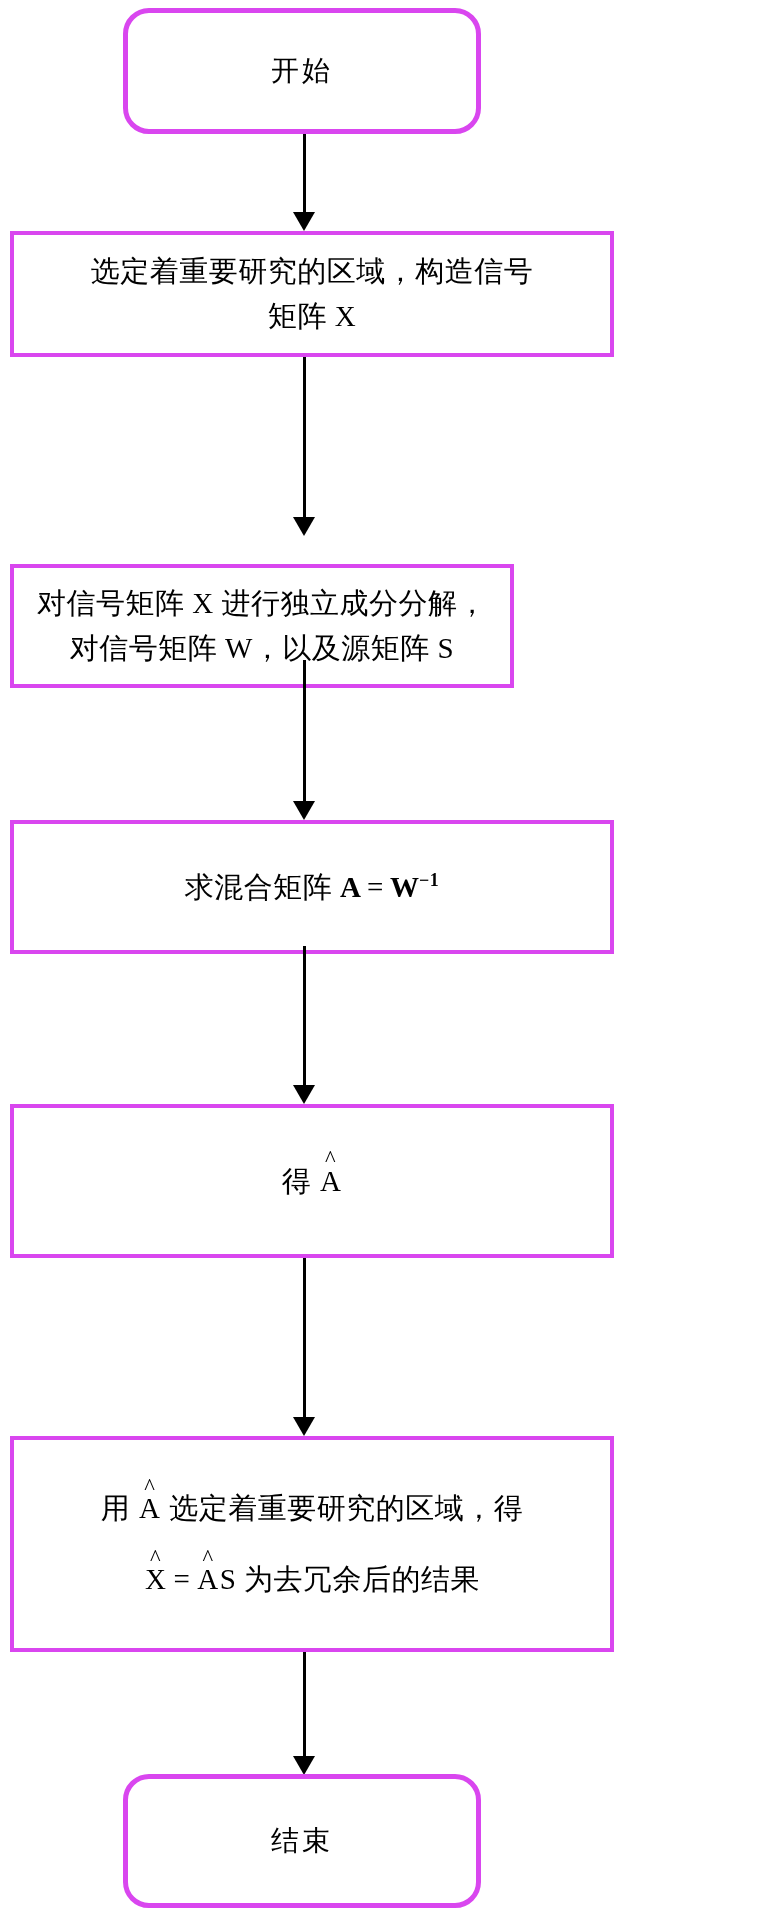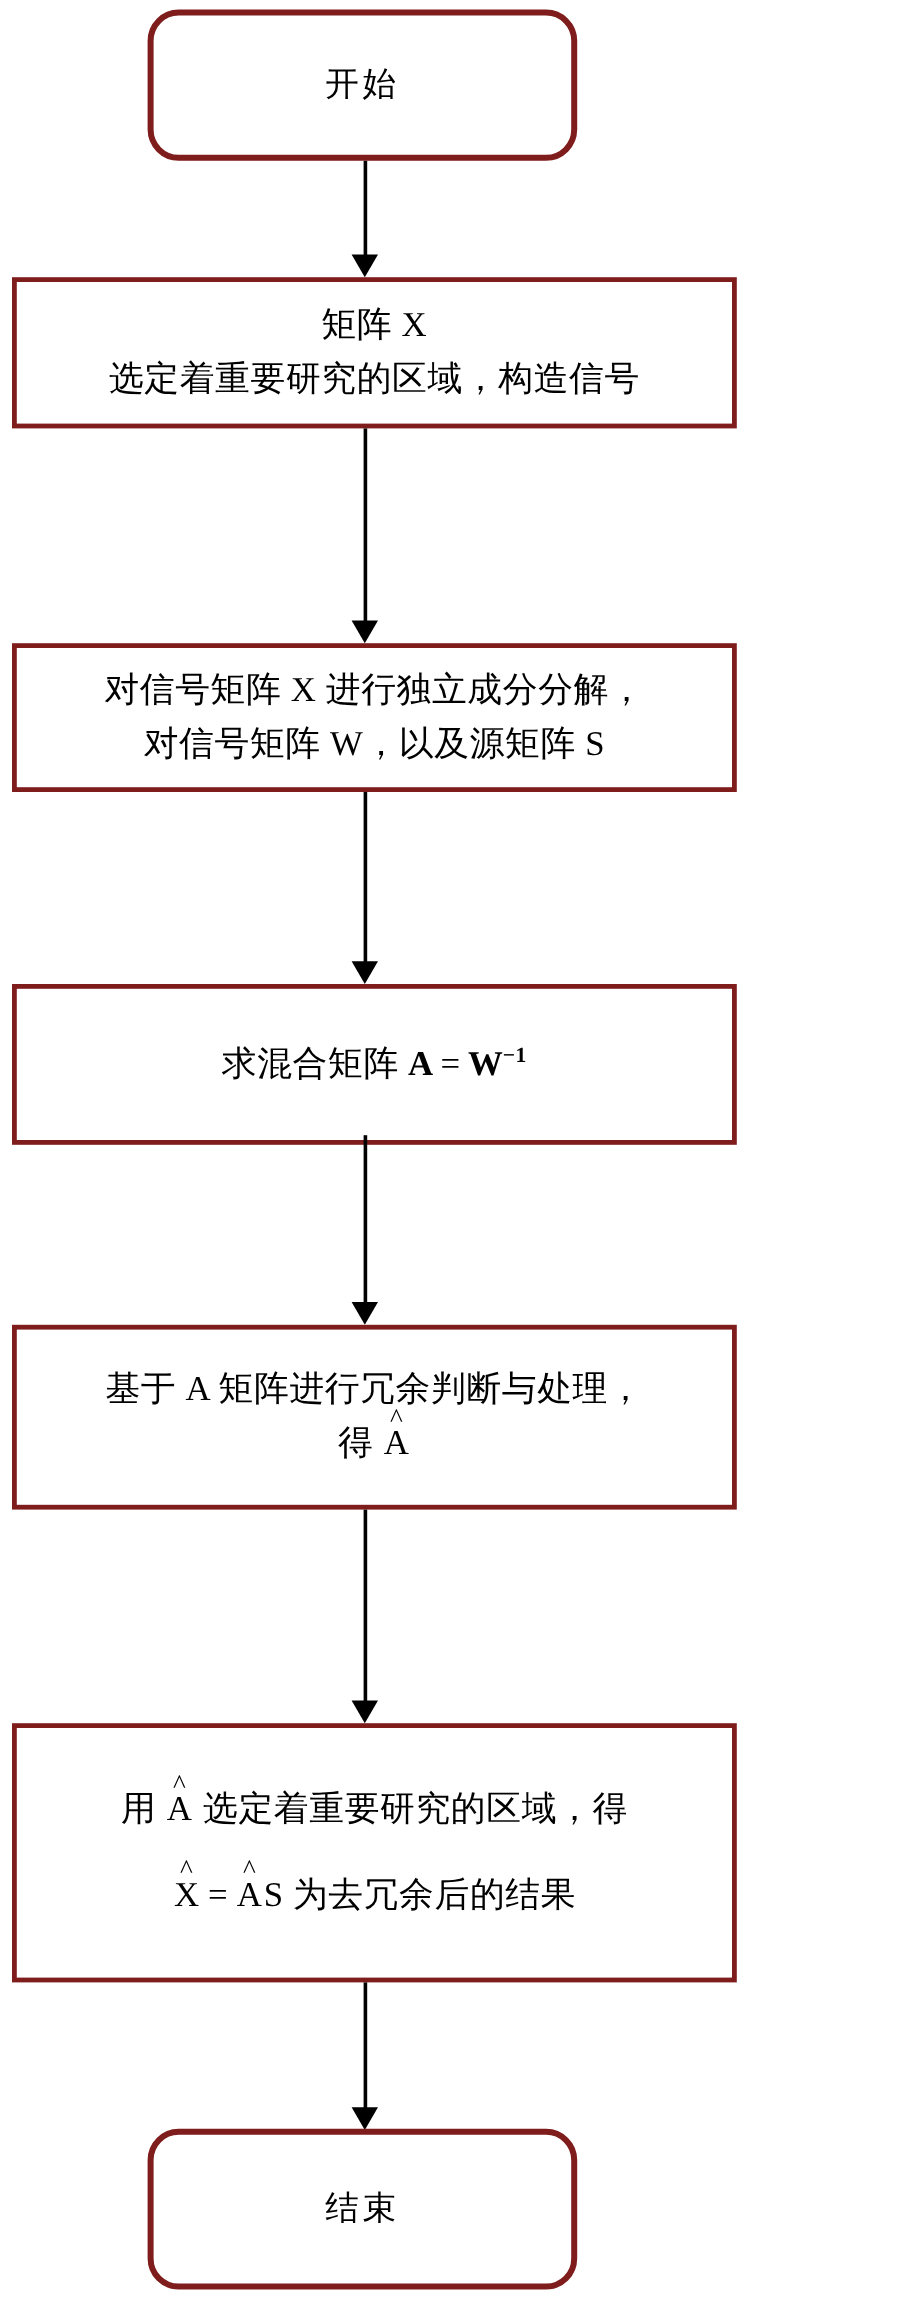--- a/index.html
+++ b/index.html
@@ -18,21 +18,21 @@
     height: 1918px;
     background: #ffffff;
     overflow: hidden;
   }
 
   
   .node {
     position: absolute;
     box-sizing: border-box;
     background: #ffffff;
-    border: 4px solid #7f1d1d;
+    border: 4px solid #d946ef;
     display: flex;
     flex-direction: column;
     align-items: center;
     justify-content: center;
     text-align: center;
   }
   .node.terminal {
     border-radius: 26px;
     border-width: 5px;
   }
@@ -115,46 +115,45 @@
 <div id="flowchart-page">
 
   <div class="node terminal" style="left:123px; top:8px; width:358px; height:126px;">
     <span class="node-line">开始</span>
   </div>
 
   <div class="connector" style="left:303px; top:134px; height:80px;"></div>
   <div class="arrowhead" style="left:304px; top:212px;"></div>
 
   <div class="node process" style="left:10px; top:231px; width:604px; height:126px;">
+    <span class="node-line">选定着重要研究的区域，构造信号</span>
     <span class="node-line">矩阵 X</span>
-    <span class="node-line">选定着重要研究的区域，构造信号</span>
   </div>
 
   <div class="connector" style="left:303px; top:357px; height:161px;"></div>
   <div class="arrowhead" style="left:304px; top:517px;"></div>
 
-  <div class="node process" style="left:10px; top:536px; width:604px; height:124px;">
+  <div class="node process" style="left:10px; top:564px; width:504px; height:124px;">
     <span class="node-line">对信号矩阵 X 进行独立成分分解，</span>
     <span class="node-line">对信号矩阵 W，以及源矩阵 S</span>
   </div>
 
   <div class="connector" style="left:303px; top:660px; height:142px;"></div>
   <div class="arrowhead" style="left:304px; top:801px;"></div>
 
   <div class="node process" style="left:10px; top:820px; width:604px; height:134px;">
     <span class="node-line formula">
       <span>求混合矩阵 </span><span class="mvar">A</span><span class="eq">=</span><span class="mvar">W</span><span class="sup">−1</span>
     </span>
   </div>
 
   <div class="connector" style="left:303px; top:946px; height:140px;"></div>
   <div class="arrowhead" style="left:304px; top:1085px;"></div>
 
   <div class="node process" style="left:10px; top:1104px; width:604px; height:154px;">
-    <span class="node-line">基于 A 矩阵进行冗余判断与处理，</span>
     <span class="node-line formula">
       <span>得 </span><span class="hatwrap"><span class="hat">^</span><span class="mvar-light">A</span></span>
     </span>
   </div>
 
   <div class="connector" style="left:303px; top:1258px; height:160px;"></div>
   <div class="arrowhead" style="left:304px; top:1417px;"></div>
 
   <div class="node process" style="left:10px; top:1436px; width:604px; height:216px;">
     <span class="node-line formula">

